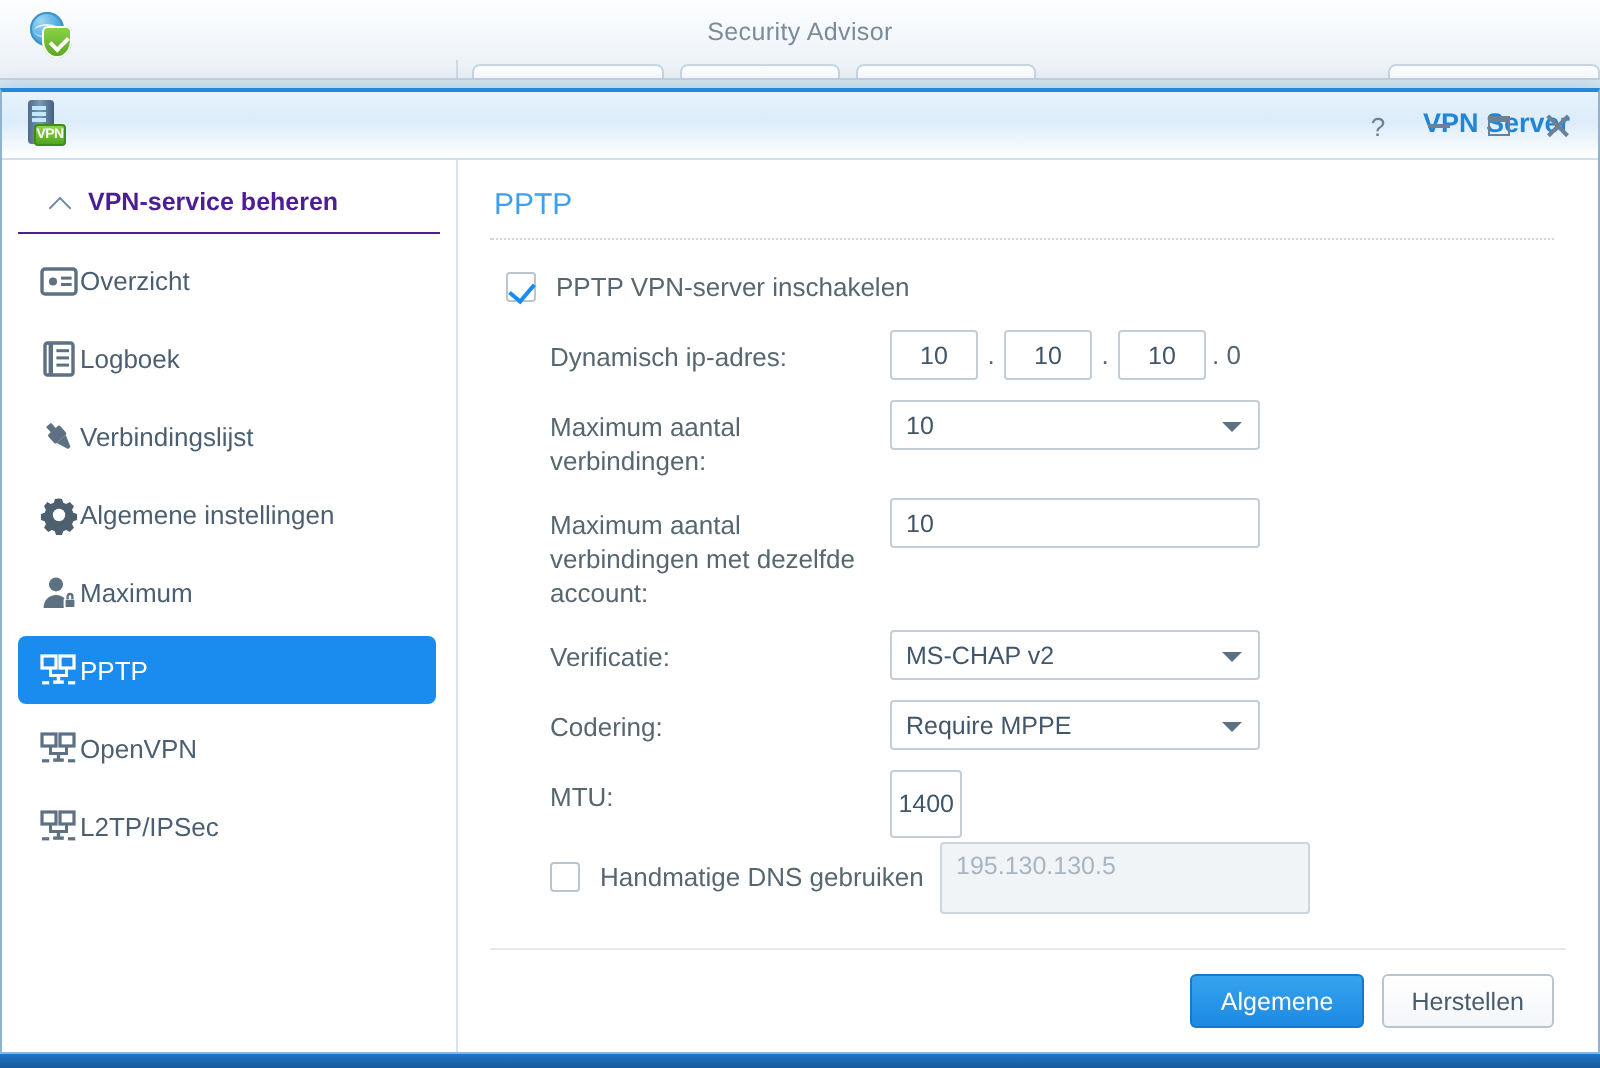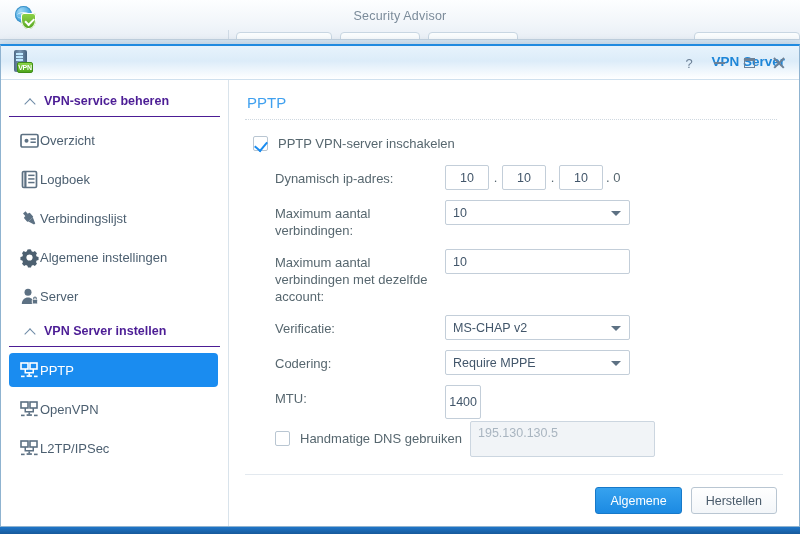--- a/index.html
+++ b/index.html
@@ -518,27 +518,23 @@
 
         <div class="nav-item">
           <span class="nav-icon">
             <svg width="21" height="21" viewBox="0 0 21 21">
               <circle cx="9" cy="6.2" r="3.5" fill="#5d7183"></circle>
               <path d="M2.8 18c0-4 2.8-6.5 6.2-6.5s6.2 2.5 6.2 6.5z" fill="#5d7183"></path>
               <rect x="13.3" y="13.4" width="5.4" height="4.6" rx="0.8" fill="#5d7183" stroke="#ffffff" stroke-width="1"></rect>
               <path d="M14.8 13.6v-1.4a1.2 1.2 0 0 1 2.4 0v1.4" fill="none" stroke="#5d7183" stroke-width="1.2"></path>
             </svg>
           </span>
-          <span class="nlabel">Server</span>
-        </div>
-
-        <div class="group-head">
-          <span class="caret"></span>
-          <span>VPN Server instellen</span>
-        </div>
+          <span class="nlabel">Maximum</span>
+        </div>
+
 
         <div class="nav-item selected">
           <span class="nav-icon">
             <svg width="21" height="21" viewBox="0 0 21 21">
               <rect x="2" y="3" width="7" height="6" fill="none" stroke="#ffffff" stroke-width="1.6"></rect>
               <rect x="11" y="3" width="7" height="6" fill="none" stroke="#ffffff" stroke-width="1.6"></rect>
               <rect x="5.5" y="9" width="1.5" height="3" fill="#ffffff"></rect>
               <rect x="13.5" y="9" width="1.5" height="3" fill="#ffffff"></rect>
               <rect x="5.5" y="12" width="9.5" height="1.5" fill="#ffffff"></rect>
               <rect x="9.4" y="13.3" width="1.7" height="2.2" fill="#ffffff"></rect>

